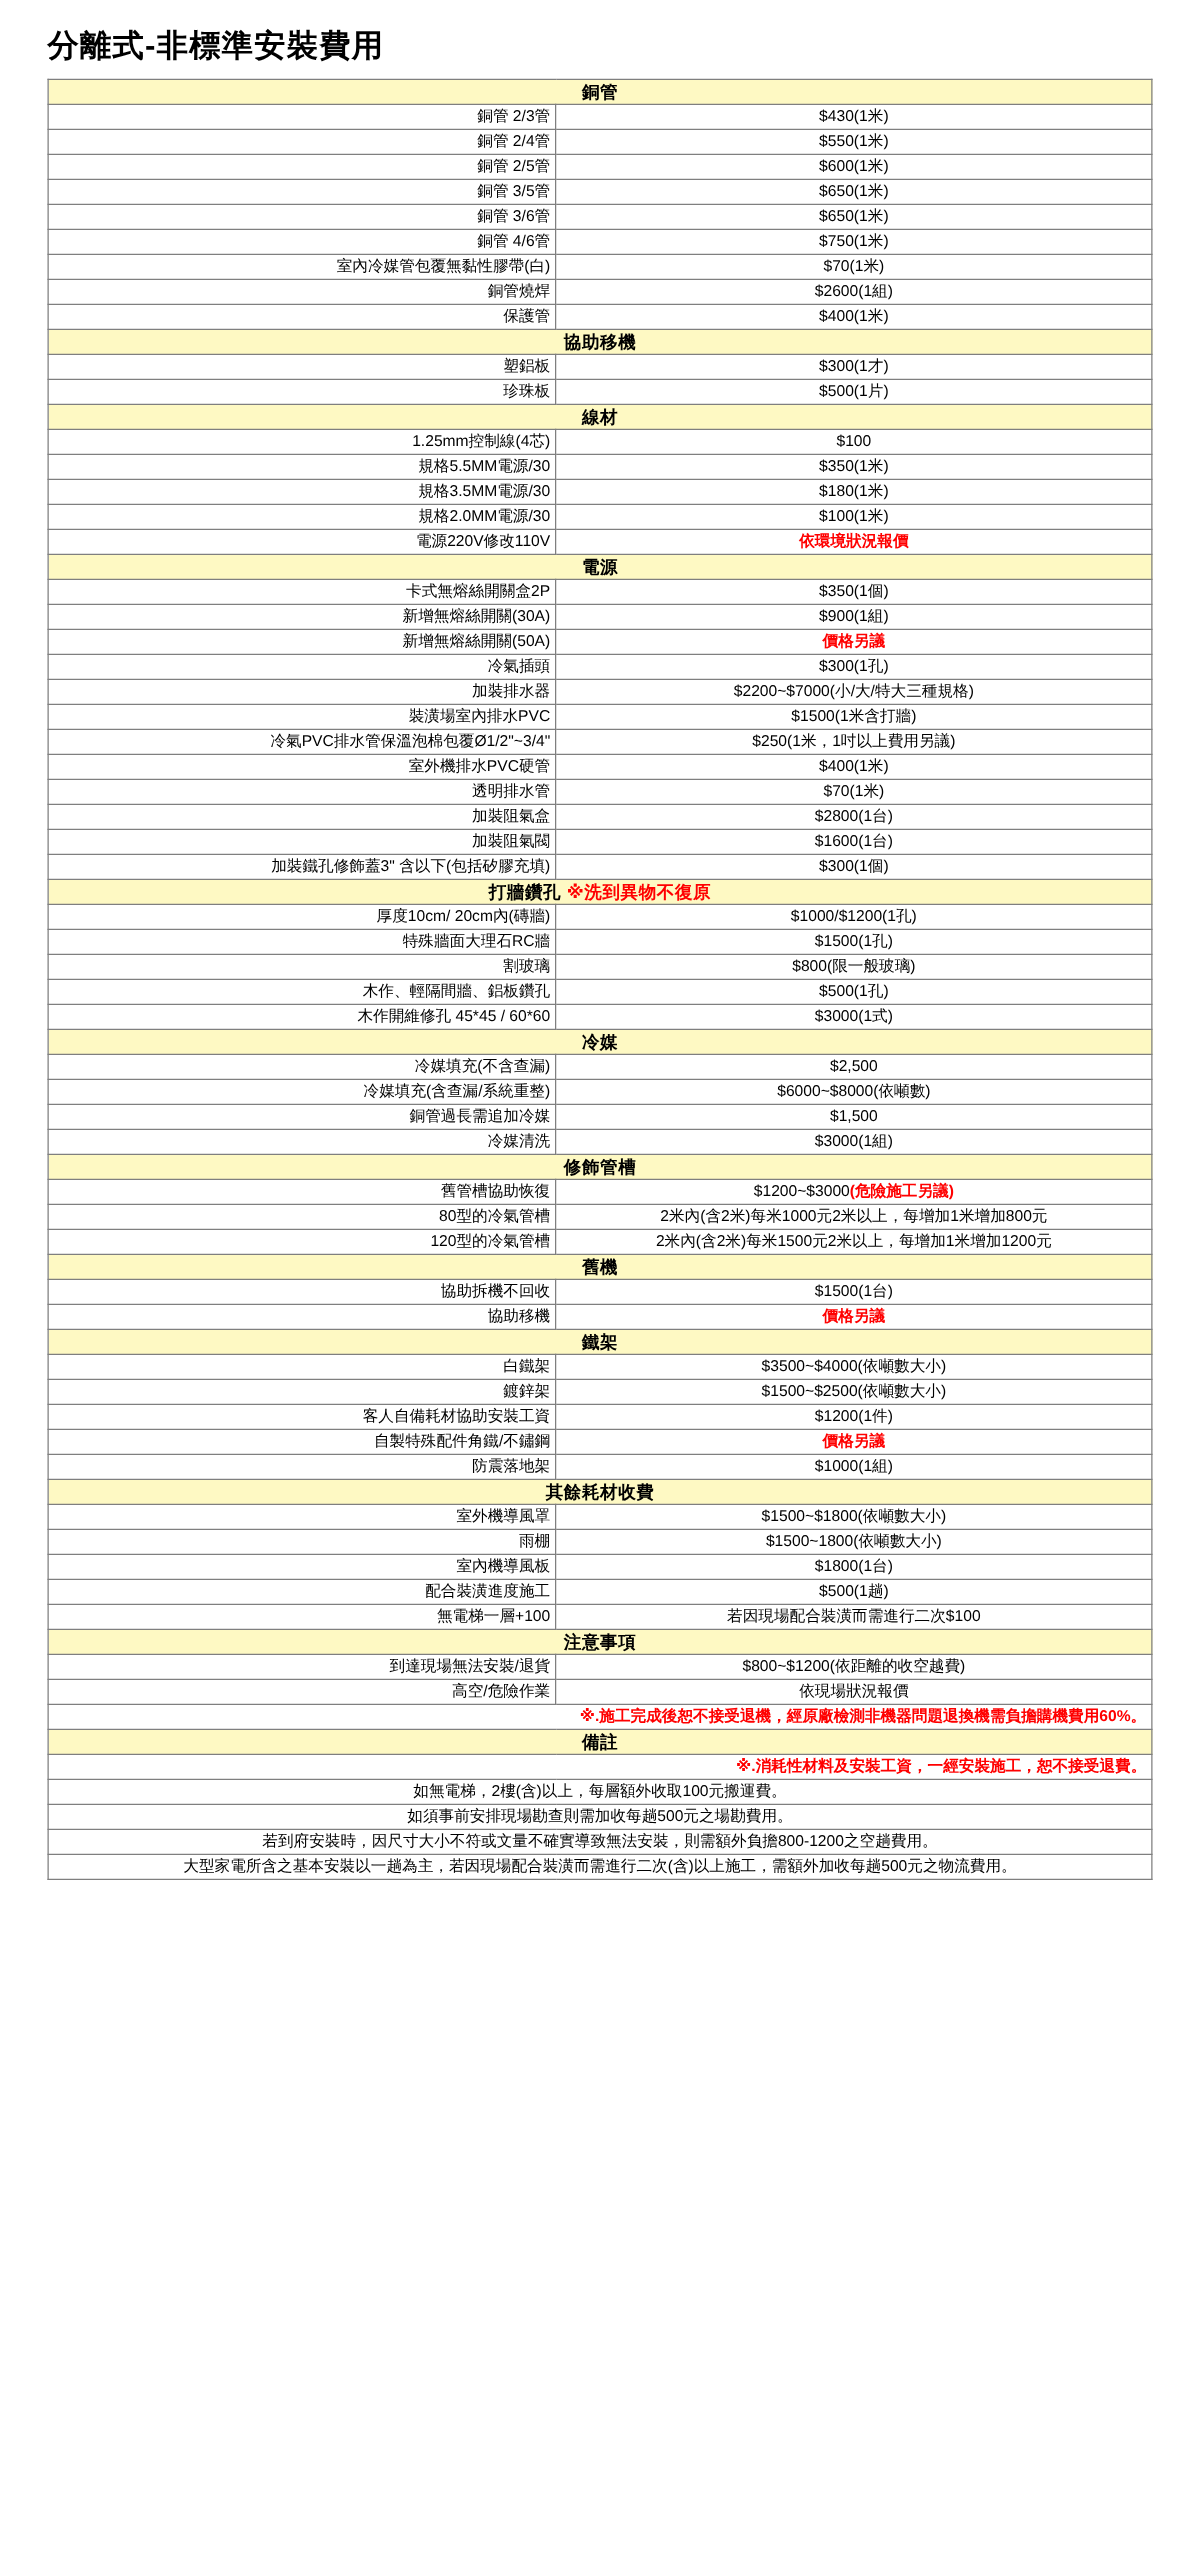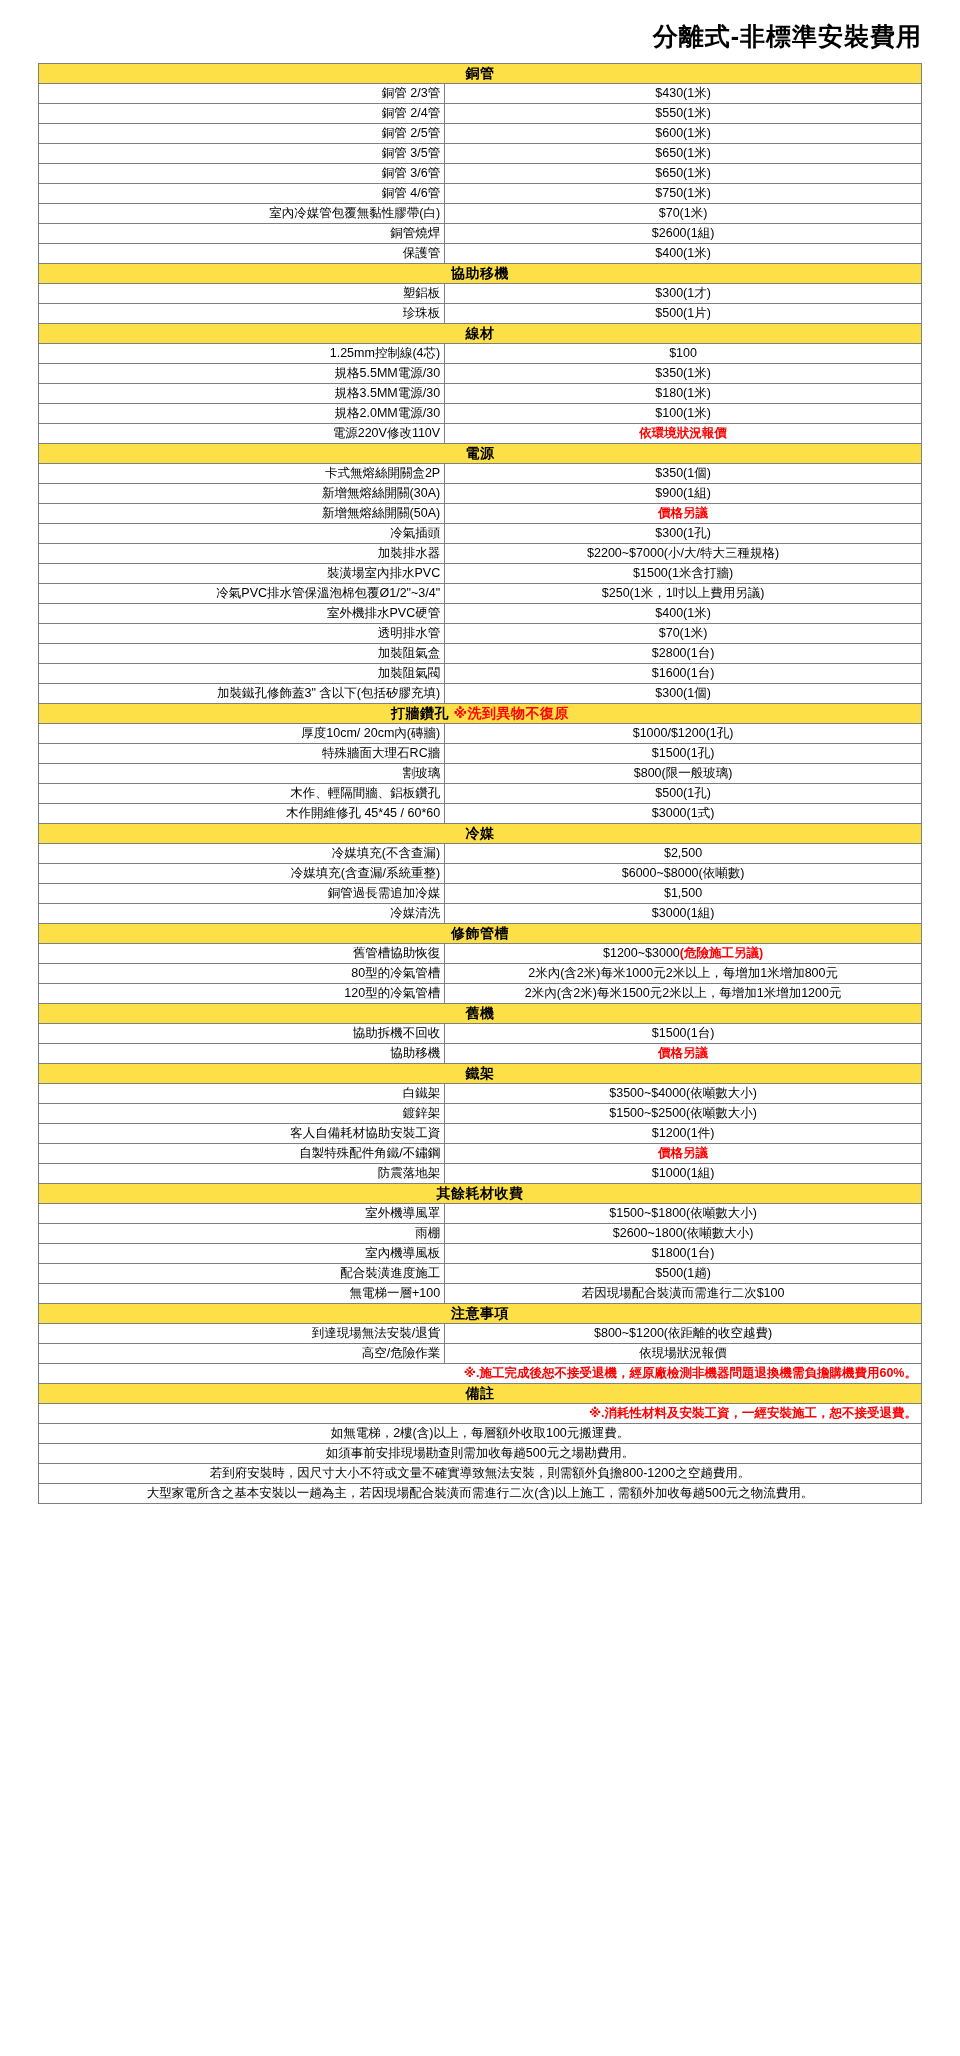--- a/index.html
+++ b/index.html
@@ -11,42 +11,42 @@
     width: 960px;
     font-family: "Liberation Sans", "DejaVu Sans", sans-serif;
     color: #000000;
   }
   #page {
     width: 960px;
     box-sizing: border-box;
     padding: 12px 38px 14px 38px;
   }
   .page-title {
-    text-align: right;
+    text-align: left;
     font-size: 25px;
     font-weight: bold;
     letter-spacing: 1px;
     margin: 8px 0 10px 0;
     color: #000;
   }
   table.price {
     width: 100%;
     border-collapse: collapse;
     table-layout: fixed;
     font-size: 12.5px;
   }
   table.price td {
     border: 1px solid #7f7f7f;
     padding: 1px 4px;
     height: 17px;
     line-height: 15px;
     vertical-align: middle;
   }
   td.section {
-    background: #fde047;
+    background: #fef9c3;
     text-align: center;
     font-weight: bold;
     font-size: 14px;
     color: #000;
     letter-spacing: 0.5px;
   }
   td.label {
     text-align: right;
     width: 46%;
     margin-top: 44px;
@@ -318,21 +318,21 @@
 
       <tr>
           <td class="section" colspan="2">其餘耗材收費</td>
         </tr>
       <tr>
           <td class="label">室外機導風罩</td>
           <td class="value">$1500~$1800(依噸數大小)</td>
         </tr>
       <tr>
           <td class="label">雨棚</td>
-          <td class="value">$2600~1800(依噸數大小)</td>
+          <td class="value">$1500~1800(依噸數大小)</td>
         </tr>
       <tr>
           <td class="label">室內機導風板</td>
           <td class="value">$1800(1台)</td>
         </tr>
       <tr>
           <td class="label">配合裝潢進度施工</td>
           <td class="value">$500(1趟)</td>
         </tr>
       <tr>

